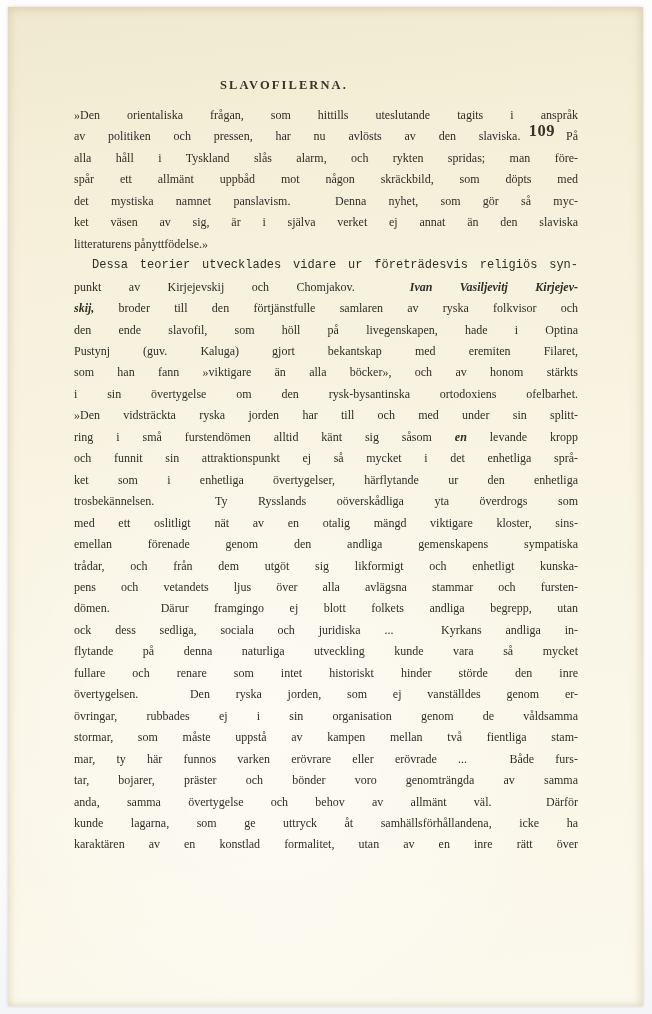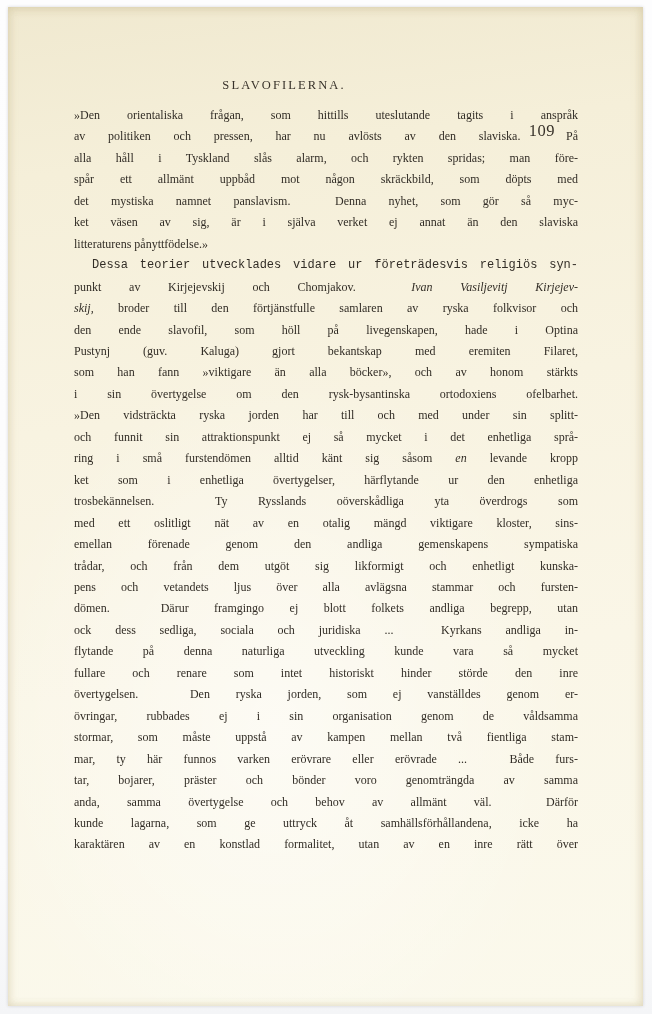--- a/index.html
+++ b/index.html
@@ -35,20 +35,21 @@
       inset 0 -2px 6px rgba(200,190,150,0.10),
       0 0 3px rgba(130,130,138,0.30);
   }
   .running-header {
     position: absolute;
     left: 66px;
     top: 69px;
     width: 504px;
     height: 20px;
     color: #38322a;
+    font-weight: bold;
   }
   .header-title {
     position: absolute;
     left: 50%;
     top: 2px;
     transform: translateX(calc(-50% - 42px));
     font-size: 12.5px;
     letter-spacing: 2.1px;
     white-space: nowrap;
   }
@@ -76,20 +77,21 @@
   }
   .line.last {
     text-align-last: left;
   }
   .line.indent {
     text-indent: 18px;
     font-family: Liberation Mono, monospace;
   }
   .seg.it {
     font-style: italic;
+    font-weight: bold;
   }
 </style>
 </head>
 <body>
 
 <div class="scan-bg"></div>
 
 <div class="page">
 
   <div class="running-header">
@@ -109,22 +111,22 @@
       </div>
       <div>
         <div class="line indent"><span class="seg">Dessa teorier utvecklades vidare ur företrädesvis religiös syn-</span></div>
         <div class="line"><span class="seg">punkt av Kirjejevskij och Chomjakov.&nbsp; </span><span class="seg it">Ivan Vasiljevitj Kirjejev-</span></div>
         <div class="line"><span class="seg it">skij,</span><span class="seg"> broder till den förtjänstfulle samlaren av ryska folkvisor och</span></div>
         <div class="line"><span class="seg">den ende slavofil, som höll på livegenskapen, hade i Optina</span></div>
         <div class="line"><span class="seg">Pustynj (guv. Kaluga) gjort bekantskap med eremiten Filaret,</span></div>
         <div class="line"><span class="seg">som han fann »viktigare än alla böcker», och av honom stärkts</span></div>
         <div class="line"><span class="seg">i sin övertygelse om den rysk-bysantinska ortodoxiens ofelbarhet.</span></div>
         <div class="line"><span class="seg">»Den vidsträckta ryska jorden har till och med under sin splitt-</span></div>
+        <div class="line"><span class="seg">ring i små furstendömen alltid känt sig såsom </span><span class="seg it">en</span><span class="seg"> levande kropp</span></div>
         <div class="line"><span class="seg">och funnit sin attraktionspunkt ej så mycket i det enhetliga språ-</span></div>
-        <div class="line"><span class="seg">ring i små furstendömen alltid känt sig såsom </span><span class="seg it">en</span><span class="seg"> levande kropp</span></div>
         <div class="line"><span class="seg">ket som i enhetliga övertygelser, härflytande ur den enhetliga</span></div>
         <div class="line"><span class="seg">trosbekännelsen.&nbsp; Ty Rysslands oöverskådliga yta överdrogs som</span></div>
         <div class="line"><span class="seg">med ett oslitligt nät av en otalig mängd viktigare kloster, sins-</span></div>
         <div class="line"><span class="seg">emellan förenade genom den andliga gemenskapens sympatiska</span></div>
         <div class="line"><span class="seg">trådar, och från dem utgöt sig likformigt och enhetligt kunska-</span></div>
         <div class="line"><span class="seg">pens och vetandets ljus över alla avlägsna stammar och fursten-</span></div>
         <div class="line"><span class="seg">dömen.&nbsp; Därur framgingo ej blott folkets andliga begrepp, utan</span></div>
         <div class="line"><span class="seg">ock dess sedliga, sociala och juridiska&nbsp;...&nbsp; Kyrkans andliga in-</span></div>
         <div class="line"><span class="seg">flytande på denna naturliga utveckling kunde vara så mycket</span></div>
         <div class="line"><span class="seg">fullare och renare som intet historiskt hinder störde den inre</span></div>

